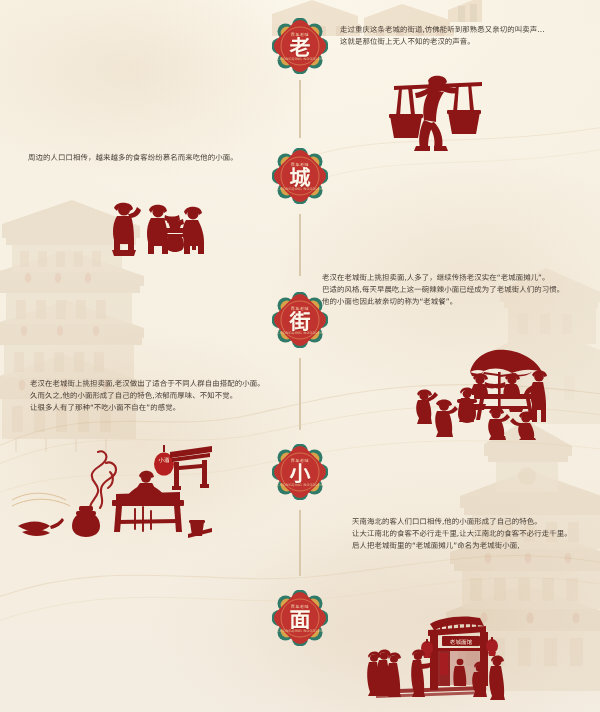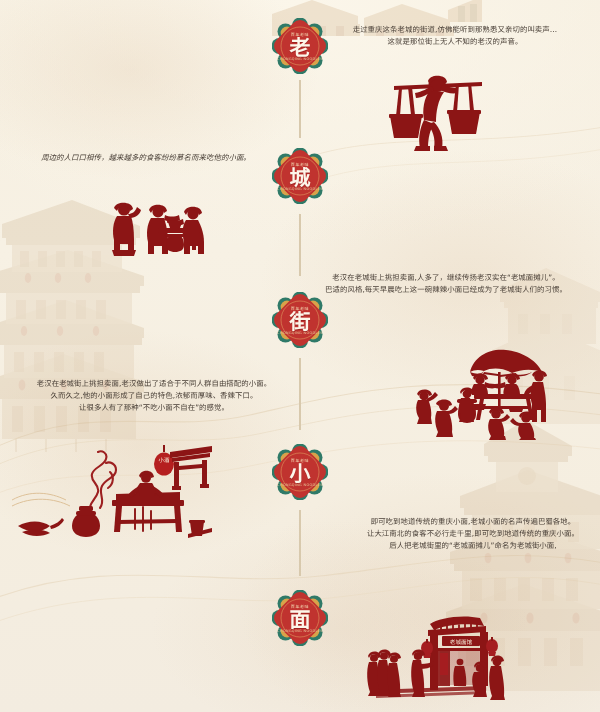--- a/index.html
+++ b/index.html
@@ -47,21 +47,21 @@
   }
   .badge .toptxt,.badge .bottxt{
     position:absolute;left:0;right:0;text-align:center;
     font-size:4px;color:#f3d9b2;letter-spacing:.6px;
     font-family:"DejaVu Sans","Liberation Sans",sans-serif;
   }
   .badge .toptxt{top:13px;}
   .badge .bottxt{bottom:13px;font-size:3.4px;color:#e8c79b;letter-spacing:.35px;}
 
   
-  .block{position:absolute;text-align:center;color:#4a4038;
+  .block{position:absolute;color:#4a4038;
          font-size:7.4px;line-height:1.62;letter-spacing:.1px;}
   .block p{margin:0;white-space:nowrap;}
 
   
   .illo{position:absolute;}
   .illo svg{display:block;}
 </style>
 </head>
 <body>
 
@@ -411,38 +411,39 @@
     <div class="toptxt">百年老味</div>
     <div class="glyph">面</div>
     <div class="bottxt">CHONGQING NOODLES</div>
   </div>
 
   <div class="block" style="left:340px;top:24px;width:230px;">
     <p>走过重庆这条老城的街道,仿佛能听到那熟悉又亲切的叫卖声…</p>
     <p>这就是那位街上无人不知的老汉的声音。</p>
   </div>
 
-  <div class="block" style="left:28px;top:152px;width:236px;font-style:italic;">
+  <div class="block" style="left:28px;top:152px;width:236px;">
     <p>周边的人口口相传，越来越多的食客纷纷慕名而来吃他的小面。</p>
   </div>
 
   <div class="block" style="left:322px;top:272px;width:248px;">
     <p>老汉在老城街上挑担卖面,人多了，继续传扬老汉实在“老城面摊儿”。</p>
     <p>巴适的风格,每天早晨吃上这一碗辣辣小面已经成为了老城街人们的习惯。</p>
+    <p>他的小面也因此被亲切的称为“老城餐”。</p>
   </div>
 
   <div class="block" style="left:30px;top:378px;width:248px;">
     <p>老汉在老城街上挑担卖面,老汉做出了适合于不同人群自由搭配的小面。</p>
-    <p>久而久之,他的小面形成了自己的特色,浓郁而厚味、香辣下口。</p>
+    <p>久而久之,他的小面形成了自己的特色,浓郁而厚味、不知不觉。</p>
     <p>让很多人有了那种“不吃小面不自在”的感觉。</p>
   </div>
 
   <div class="block" style="left:352px;top:516px;width:242px;">
-    <p>即可吃到地道传统的重庆小面,老城小面的名声传遍巴蜀各地。</p>
-    <p>让大江南北的食客不必行走千里,即可吃到地道传统的重庆小面。</p>
+    <p>天南海北的客人们口口相传,他的小面形成了自己的特色。</p>
+    <p>让大江南北的食客不必行走千里,让大江南北的食客不必行走千里。</p>
     <p>后人把老城街里的“老城面摊儿”命名为老城街小面,</p>
   </div>
 
   <div class="illo" style="left:378px;top:68px;width:120px;height:85px;">
     <svg viewBox="0 0 120 85" width="120" height="85">
       <g fill="#8c1515">
 
         <path d="M16 18 L104 14 L104 18 L16 22 Z"></path>
 
         <path d="M21 20 L18 48 L22 48 L24 20 Z"></path>

